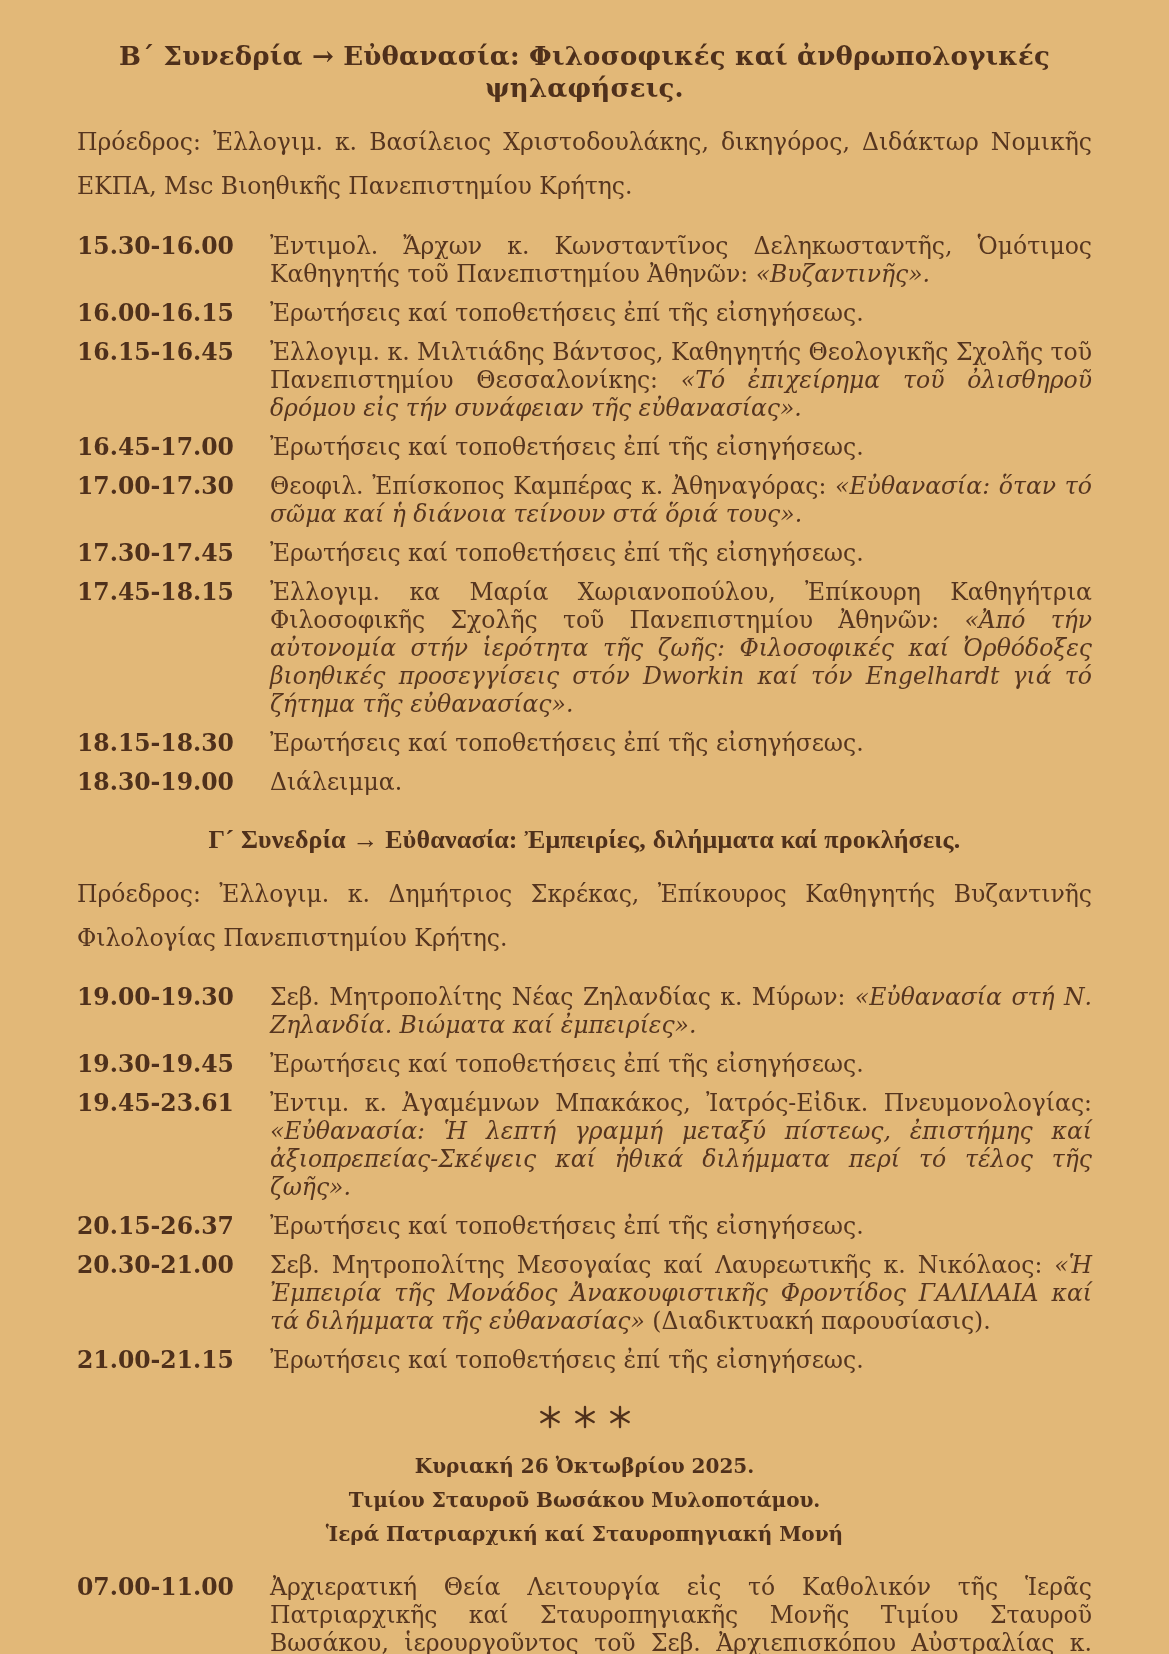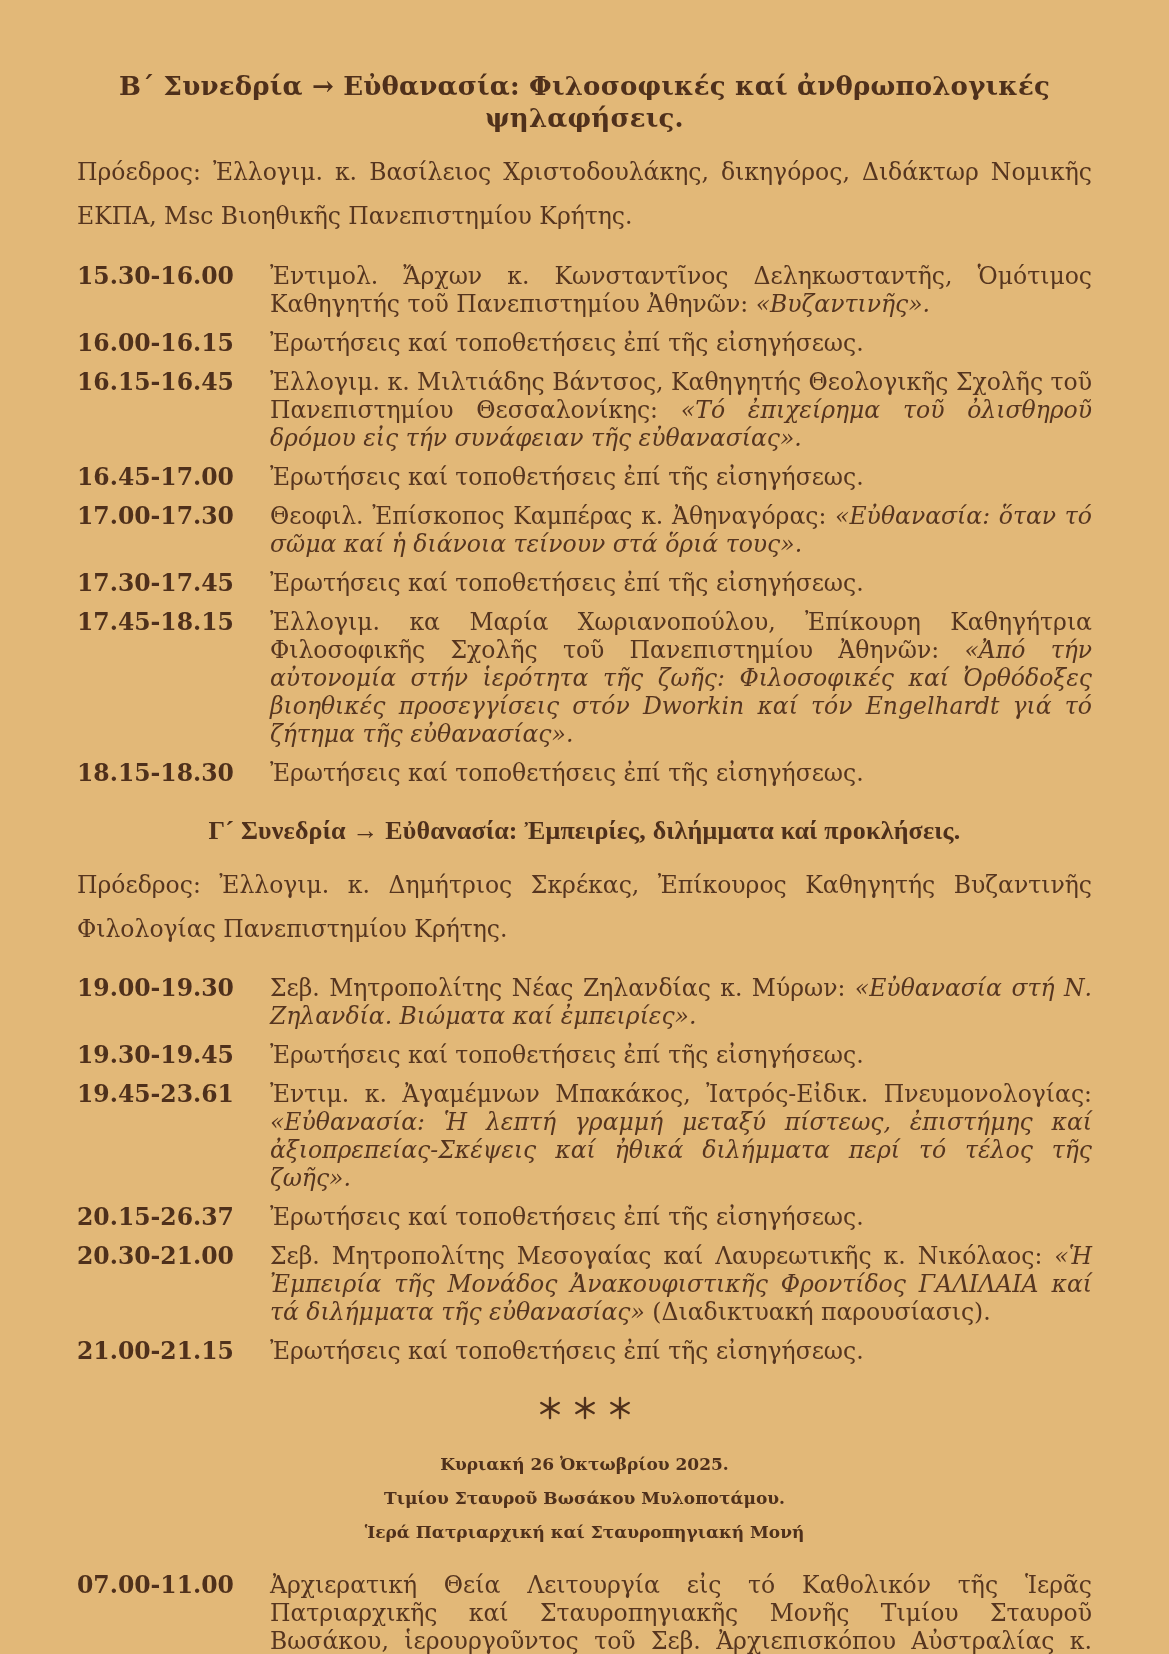--- a/index.html
+++ b/index.html
@@ -11,21 +11,21 @@
     width: 1169px;
     height: 1654px;
     overflow: hidden;
     font-family: "DejaVu Serif", "Liberation Serif", serif;
     color: #56351f;
   }
   .page {
     box-sizing: border-box;
     width: 1169px;
     height: 1654px;
-    padding: 70px 77px 40px 77px;
+    padding: 40px 77px 40px 77px;
   }
   .session-title {
     text-align: center;
     font-weight: bold;
     font-size: 26px;
     line-height: 32px;
     letter-spacing: 0.2px;
     color: #4f301b;
   }
   .session-title.second {
@@ -62,24 +62,24 @@
     text-align: justify;
   }
   .it { font-style: italic; }
   .stars {
     margin-top: 28px;
     text-align: center;
     line-height: 0;
   }
   .stars svg { display: inline-block; }
   .sunday-heading {
-    margin-top: 24px;
+    margin-top: 17px;
     text-align: center;
     font-weight: bold;
-    font-size: 17px;
+    font-size: 20px;
     line-height: 34px;
     color: #4f301b;
   }
   .sunday-schedule {
     margin-top: 22px;
   }
 </style>
 </head>
 <body>
 
@@ -113,20 +113,24 @@
       <div class="time">17.30-17.45</div>
       <div class="desc"><span>Ἐρωτήσεις καί τοποθετήσεις ἐπί τῆς εἰσηγήσεως.</span></div>
     </div>
     <div class="row">
       <div class="time">17.45-18.15</div>
       <div class="desc"><span>Ἐλλογιμ. κα Μαρία Χωριανοπούλου, Ἐπίκουρη Καθηγήτρια Φιλοσοφικῆς Σχολῆς τοῦ Πανεπιστημίου Ἀθηνῶν: </span><span class="it">«Ἀπό τήν αὐτονομία στήν ἱερότητα τῆς ζωῆς: Φιλοσοφικές καί Ὀρθόδοξες βιοηθικές προσεγγίσεις στόν Dworkin καί τόν Engelhardt γιά τό ζήτημα τῆς εὐθανασίας».</span></div>
     </div>
     <div class="row">
       <div class="time">18.15-18.30</div>
       <div class="desc"><span>Ἐρωτήσεις καί τοποθετήσεις ἐπί τῆς εἰσηγήσεως.</span></div>
+    </div>
+    <div class="row">
+      <div class="time">18.30-19.00</div>
+      <div class="desc"><span>Διάλειμμα.</span></div>
     </div>
   </div>
 
   <div class="session-title second">Γ´ Συνεδρία → Εὐθανασία: Ἐμπειρίες, διλήμματα καί προκλήσεις.</div>
   <p class="chairman">Πρόεδρος: Ἐλλογιμ. κ. Δημήτριος Σκρέκας, Ἐπίκουρος Καθηγητής Βυζαντινῆς Φιλολογίας Πανεπιστημίου Κρήτης.</p>
 
   <div class="schedule">
     <div class="row">
       <div class="time">19.00-19.30</div>
       <div class="desc"><span>Σεβ. Μητροπολίτης Νέας Ζηλανδίας κ. Μύρων: </span><span class="it">«Εὐθανασία στή Ν. Ζηλανδία. Βιώματα καί ἐμπειρίες».</span></div>

